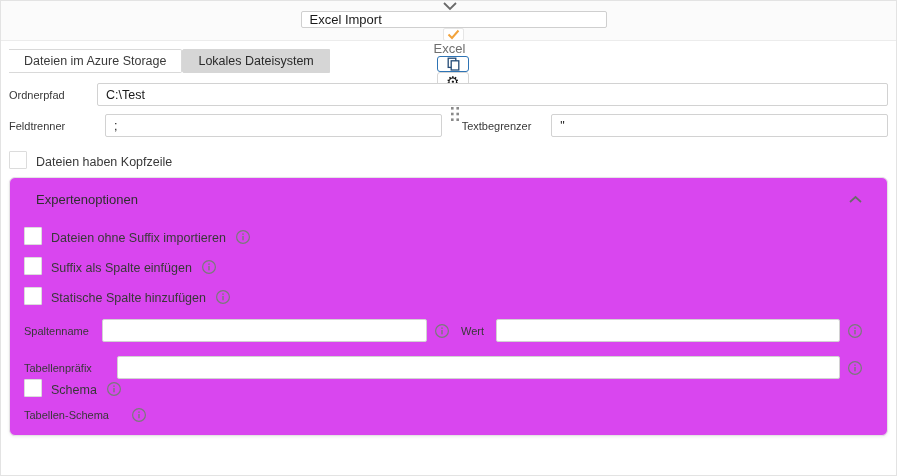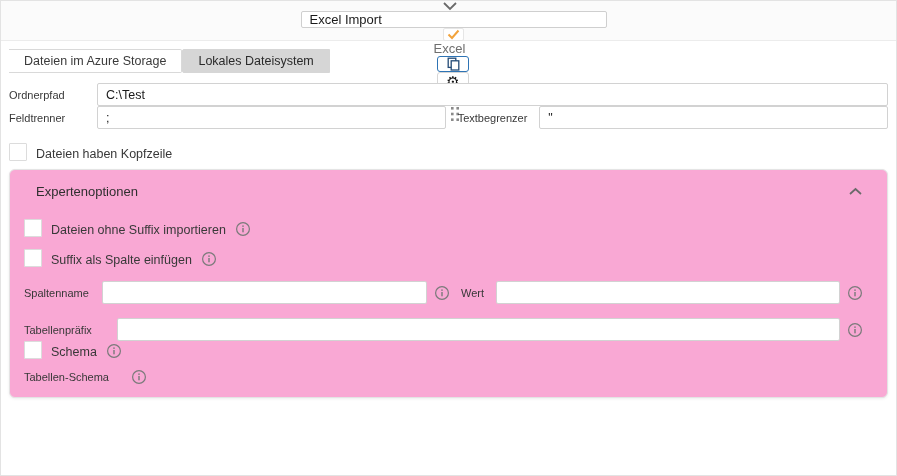--- a/index.html
+++ b/index.html
@@ -72,39 +72,39 @@
   .txt {
     height: 23px; border: 1px solid #d2d2d2; border-radius: 2px;
     background: #fff; color:#1a1a1a; font-size: 12.5px; padding: 0 8px;
     font-family: inherit; min-width: 0;
   }
   .txt::placeholder { color:#b3b3b3; opacity:1; }
   .grow { flex: 1 1 auto; }
 
   .row-path { margin-top: 10px; }
   .row-path .lbl { width: 88px; }
-  .row-sep { margin-top: 0; }
+  .row-sep { margin-top: 8px; gap: 8px; }
   .row-sep .lbl1 { width: 88px; }
   .row-sep .lbl2 { margin: 0 12px 0 12px; }
 
   .cbx {
     width: 18px; height: 18px; flex: 0 0 18px;
     border: 1px solid #dcdcdc; border-radius: 1px;
     background: #fff; display:inline-block; cursor: pointer;
   }
   .cbx-row { display:flex; align-items:flex-end; gap: 9px; }
   .row-header-cbx { margin-top: 14px; }
   .cbx-label { font-size: 12.5px; color:#383838; }
 
   
   .panel {
     margin-top: 8px;
     border: 1px solid #e4e4e4; border-radius: 6px;
     box-shadow: 0 1px 3px rgba(0,0,0,0.07);
-    background: #f9a8d4;
+    background: #d946ef;
     padding: 14px 24px 12px 14px;
   }
   .panel-header {
     display:flex; align-items:center; justify-content:space-between;
     padding-left: 12px; margin-bottom: 20px;
   }
   .panel-title { font-size: 13px; color:#2f2f2f; }
   .panel-cbx-row { margin-top: 12px; }
   .panel-cbx-row:first-of-type { margin-top: 0; }
   .info {
@@ -223,20 +223,31 @@
         <span class="cbx-label">Suffix als Spalte einfügen</span>
         <span class="info">
           <svg width="16" height="16" viewBox="0 0 16 16">
               <circle cx="8" cy="8" r="6.4" fill="none" stroke="#7a7a7a" stroke-width="1.2"></circle>
               <rect x="7.3" y="4.4" width="1.4" height="1.5" fill="#7a7a7a"></rect>
               <rect x="7.3" y="7" width="1.4" height="4.3" fill="#7a7a7a"></rect>
             </svg>
         </span>
       </div>
 
+      <div class="cbx-row panel-cbx-row">
+        <span class="cbx"></span>
+        <span class="cbx-label">Statische Spalte hinzufügen</span>
+        <span class="info">
+          <svg width="16" height="16" viewBox="0 0 16 16">
+              <circle cx="8" cy="8" r="6.4" fill="none" stroke="#7a7a7a" stroke-width="1.2"></circle>
+              <rect x="7.3" y="4.4" width="1.4" height="1.5" fill="#7a7a7a"></rect>
+              <rect x="7.3" y="7" width="1.4" height="4.3" fill="#7a7a7a"></rect>
+            </svg>
+        </span>
+      </div>
 
       <div class="field-row">
         <span class="lbl lbl-colname">Spaltenname</span>
         <input class="txt in-colname" type="text" value="" style="">
         <span class="info gap-i">
           <svg width="16" height="16" viewBox="0 0 16 16">
               <circle cx="8" cy="8" r="6.4" fill="none" stroke="#7a7a7a" stroke-width="1.2"></circle>
               <rect x="7.3" y="4.4" width="1.4" height="1.5" fill="#7a7a7a"></rect>
               <rect x="7.3" y="7" width="1.4" height="4.3" fill="#7a7a7a"></rect>
             </svg>

